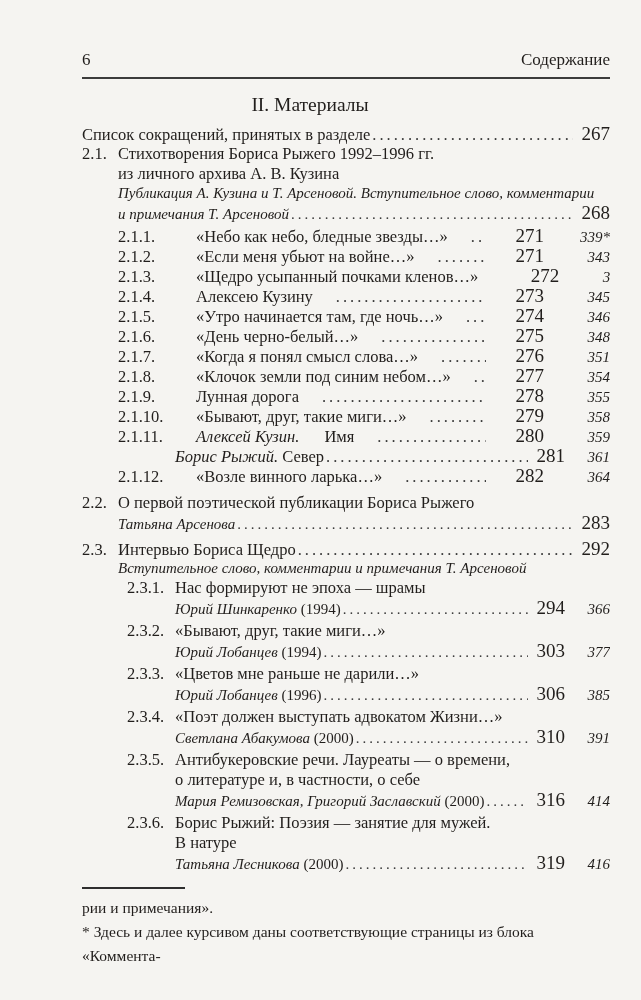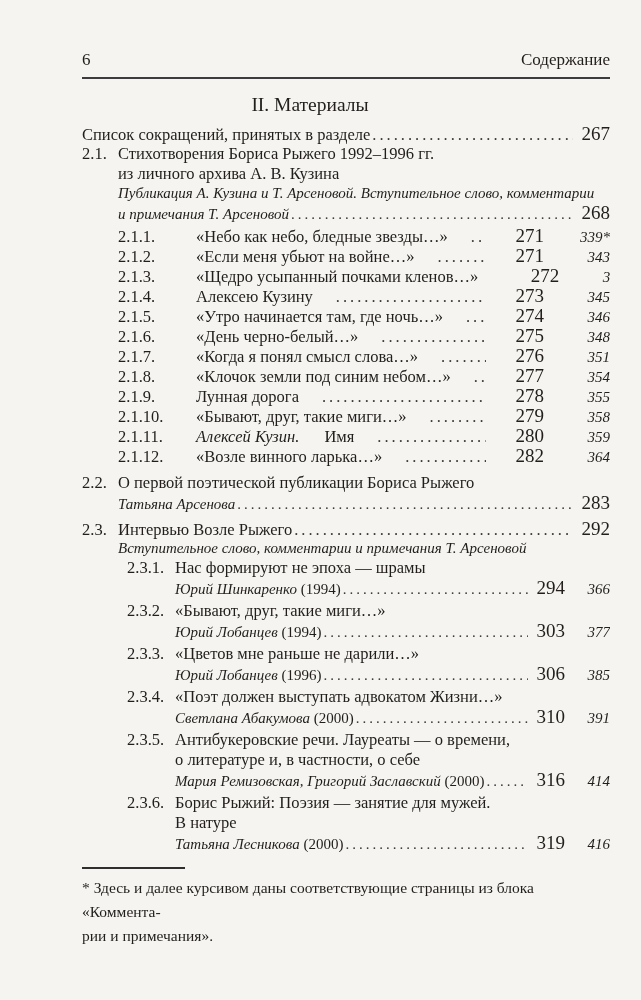--- a/index.html
+++ b/index.html
@@ -160,39 +160,46 @@
         <span class="pg2">358</span>
       </div>
       <div class="line ent">
         <span class="lbl">2.1.11.</span>
         <span class="seg it">Алексей Кузин.</span>
         <span class="seg"> Имя</span>
         <span class="dots"></span>
         <span class="pg1">280</span>
         <span class="pg2">359</span>
       </div>
+      <div class="line cont">
+        <span class="seg it">Борис Рыжий.</span>
+        <span class="seg"> Север</span>
+        <span class="dots"></span>
+        <span class="pg1">281</span>
+        <span class="pg2">361</span>
+      </div>
       <div class="line ent">
         <span class="lbl">2.1.12.</span>
         <span class="seg">«Возле винного ларька…»</span>
         <span class="dots"></span>
         <span class="pg1">282</span>
         <span class="pg2">364</span>
       </div>
       <div class="line sec g7">
         <span class="lbl">2.2.</span>
         <span class="seg">О первой поэтической публикации Бориса Рыжего</span>
       </div>
       <div class="line sec-cont sub">
         <span class="seg it">Татьяна Арсенова</span>
         <span class="dots"></span>
         <span class="pg1">283</span>
       </div>
       <div class="line sec g7">
         <span class="lbl">2.3.</span>
-        <span class="seg">Интервью Возле Рыжего</span>
+        <span class="seg">Интервью Бориса Щедро</span>
         <span class="dots"></span>
         <span class="pg1">292</span>
       </div>
       <div class="line sec-cont sub">
         <span class="seg it">Вступительное слово, комментарии и примечания Т. Арсеновой</span>
       </div>
       <div class="line ent3 g5">
         <span class="lbl">2.3.1.</span>
         <span class="seg">Нас формируют не эпоха — шрамы</span>
       </div>
@@ -261,17 +268,17 @@
         <span class="seg it">Татьяна Лесникова</span>
         <span class="seg"> (2000)</span>
         <span class="dots"></span>
         <span class="pg1">319</span>
         <span class="pg2">416</span>
       </div>
     </div>
 
   <div class="fn-rule"></div>
   <div class="fn">
+    <div>рии и примечания».</div>
     <div>* Здесь и далее курсивом даны соответствующие страницы из блока «Коммента-</div>
-    <div>рии и примечания».</div>
   </div>
 
 </div>
 
 </body></html>

